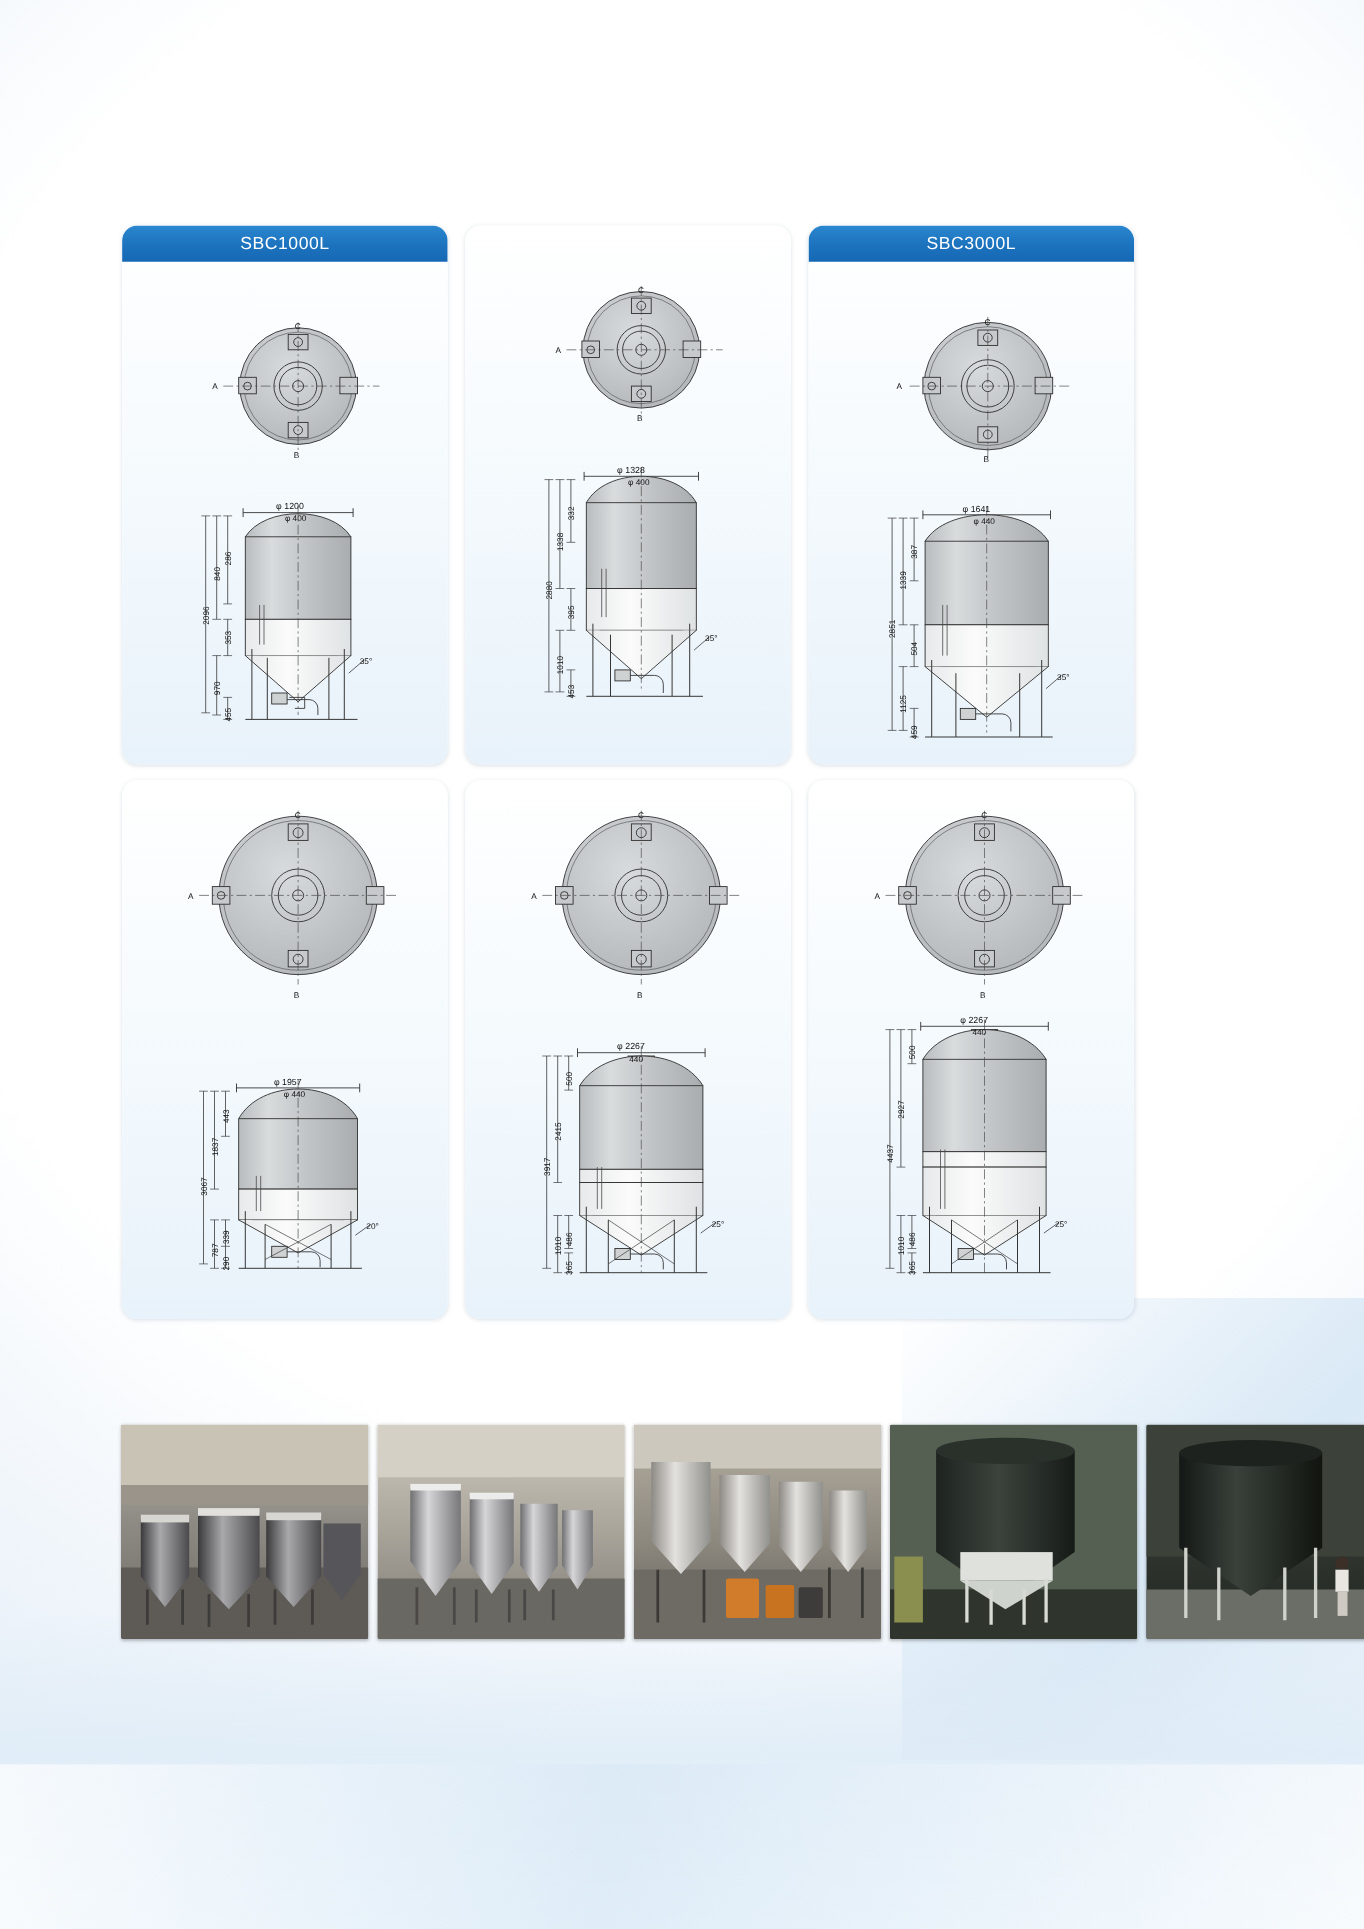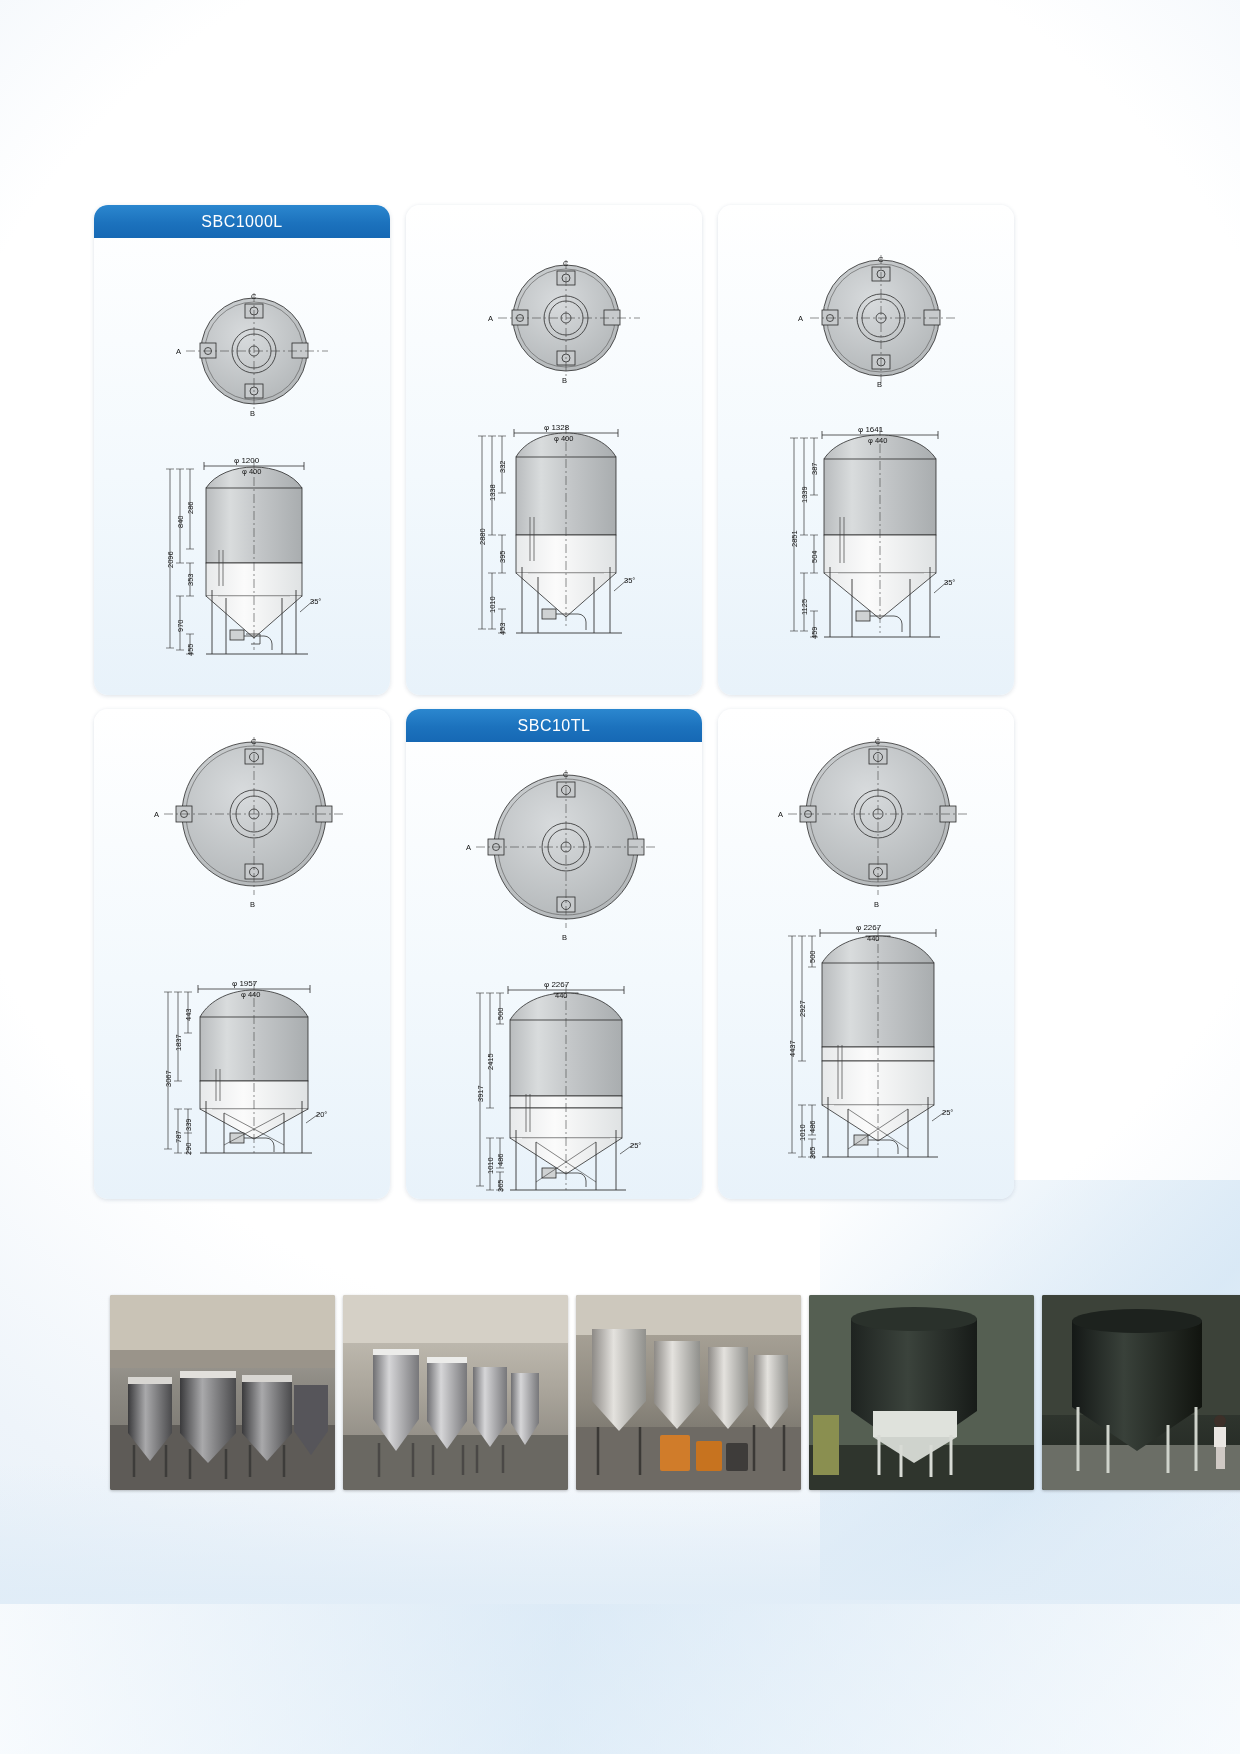--- a/index.html
+++ b/index.html
@@ -24,21 +24,21 @@
   .bg-bottom{
     position:absolute;left:0;bottom:0;width:1240px;height:290px;
     background:linear-gradient(180deg, rgba(236,244,251,0) 0%, rgba(223,236,247,.85) 45%, rgba(233,243,251,1) 100%);
   }
   .bg-bottom:after{
     content:"";position:absolute;left:0;bottom:0;width:1240px;height:150px;
     background:linear-gradient(100deg, rgba(255,255,255,.7) 0%, rgba(214,231,245,.5) 45%, rgba(255,255,255,.65) 100%);
   }
 
   .grid{
-    position:absolute;left:94px;top:205px;width:1020px;
+    position:absolute;left:111px;top:205px;width:1020px;
     display:grid;grid-template-columns:repeat(3,296px);
     grid-gap:14px 16px;
   }
   .card{
     width:296px;height:490px;
     border-radius:14px;
     background:linear-gradient(180deg,#ffffff 0%,#f3f9fd 55%,#e8f2fa 100%);
     box-shadow:0 1px 4px rgba(60,90,120,.18);
     overflow:hidden;
     position:relative;
@@ -221,20 +221,21 @@
           <text x="99" y="358" font-size="7.5" transform="rotate(-90 99 358)">395</text>
           <text x="89" y="408" font-size="7.5" transform="rotate(-90 89 408)">1010</text>
           <text x="99" y="430" font-size="7.5" transform="rotate(-90 99 430)">453</text>
           <text x="218" y="378" font-size="7.5">35°</text>
         </g>
       </svg>
     </div>
   </div>
 
   <div class="card">
+    <div class="card-title">SBC3000L</div>
     <div class="card-body">
       <svg viewBox="0 0 296 457" width="296" height="457">
         <g stroke="#2b2b2b" fill="none" stroke-width="0.8">
           <circle cx="163" cy="113" r="58" fill="url(#topA)"></circle>
           <circle cx="163" cy="113" r="54" stroke="#555" stroke-width="0.6"></circle>
           <circle cx="163" cy="113" r="24"></circle>
             <circle cx="163" cy="113" r="19"></circle>
             <circle cx="163" cy="113" r="5"></circle>
           <rect x="154" y="62" width="18" height="14" fill="#c7cacc"></rect>
             <circle cx="163" cy="69" r="4"></circle>
@@ -356,21 +357,20 @@
           <text x="97" y="422" font-size="7.5" transform="rotate(-90 97 422)">339</text>
           <text x="87" y="434" font-size="7.5" transform="rotate(-90 87 434)">787</text>
           <text x="97" y="446" font-size="7.5" transform="rotate(-90 97 446)">290</text>
           <text x="222" y="408" font-size="7.5">20°</text>
         </g>
       </svg>
     </div>
   </div>
 
   <div class="card">
-    <div class="card-title">SBC10TL</div>
     <div class="card-body">
       <svg viewBox="0 0 296 457" width="296" height="457">
         <g stroke="#2b2b2b" fill="none" stroke-width="0.8">
           <circle cx="160" cy="105" r="72" fill="url(#topA)"></circle>
           <circle cx="160" cy="105" r="68" stroke="#555" stroke-width="0.6"></circle>
           <circle cx="160" cy="105" r="24"></circle>
             <circle cx="160" cy="105" r="18"></circle>
             <circle cx="160" cy="105" r="5"></circle>
           <rect x="151" y="40" width="18" height="15" fill="#c7cacc"></rect>
             <circle cx="160" cy="48" r="4.5"></circle>

